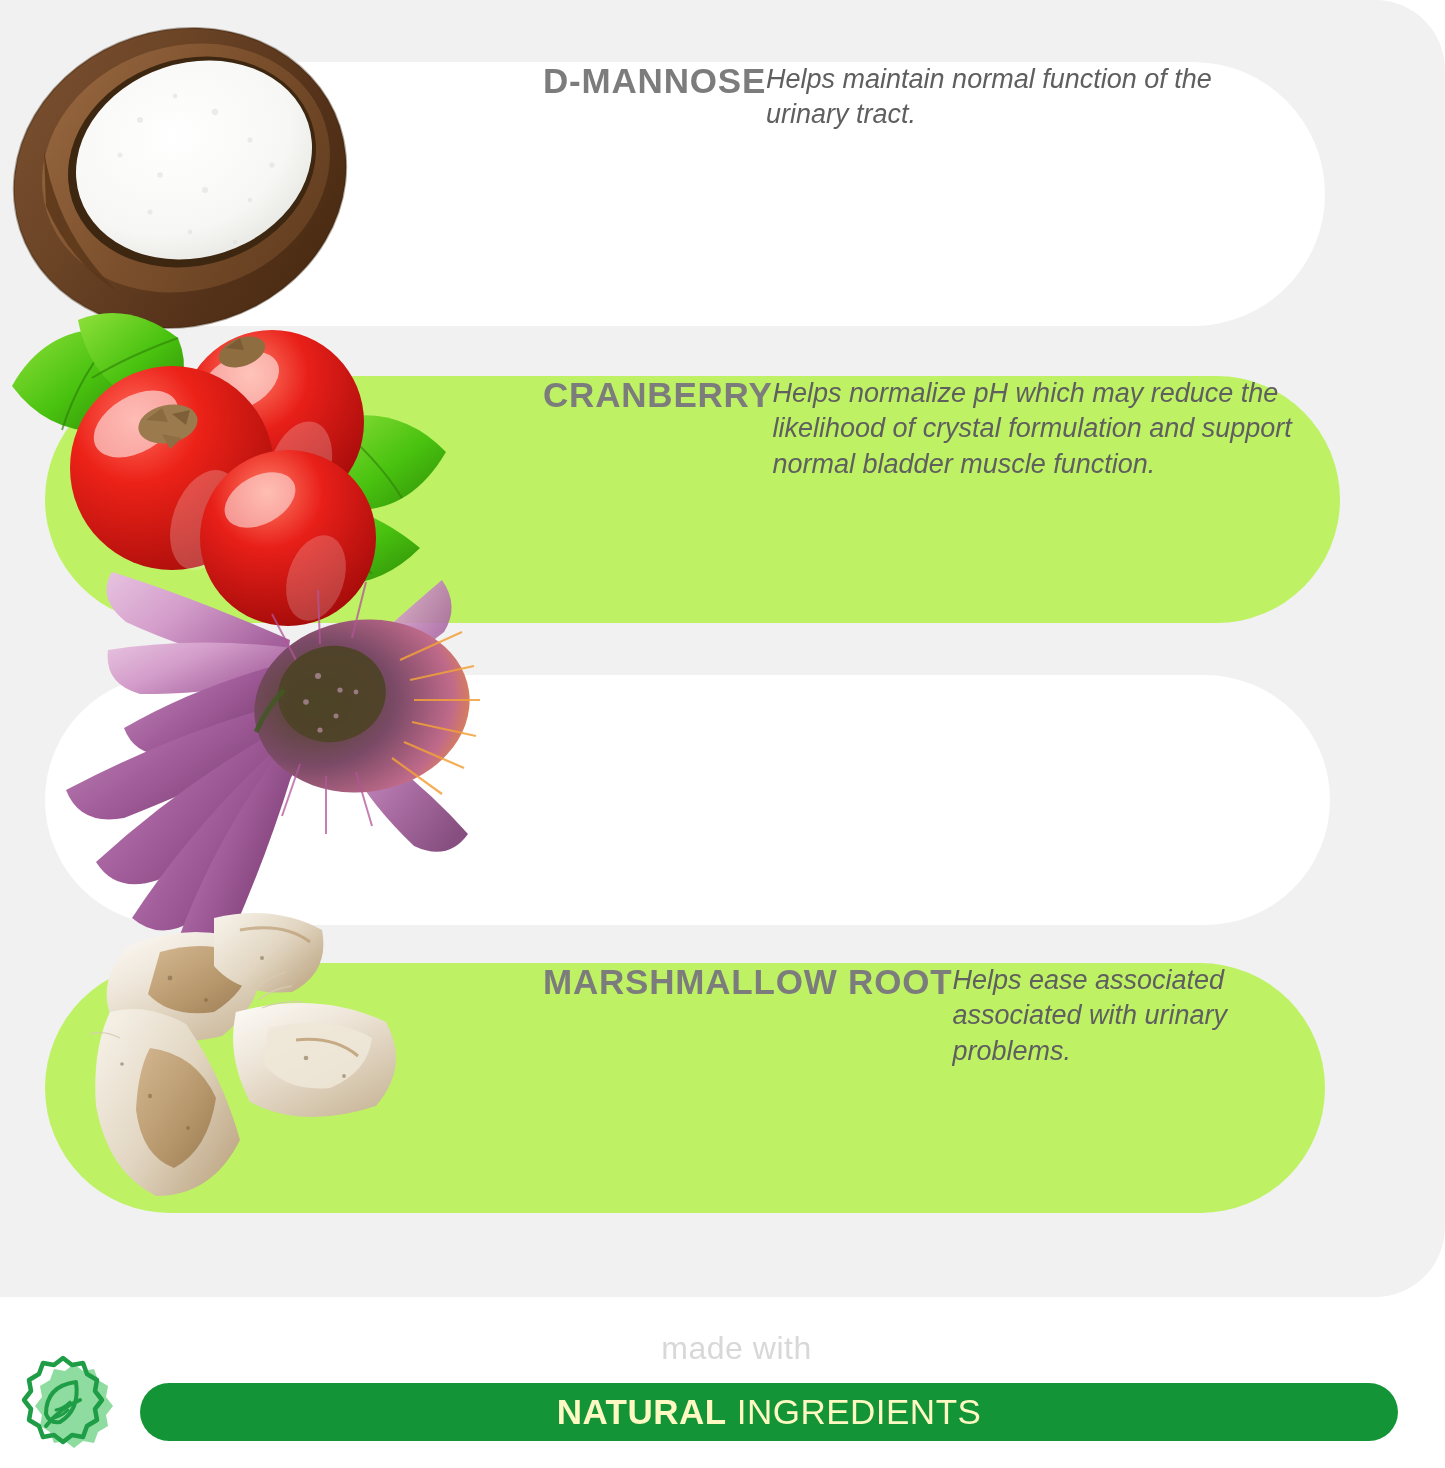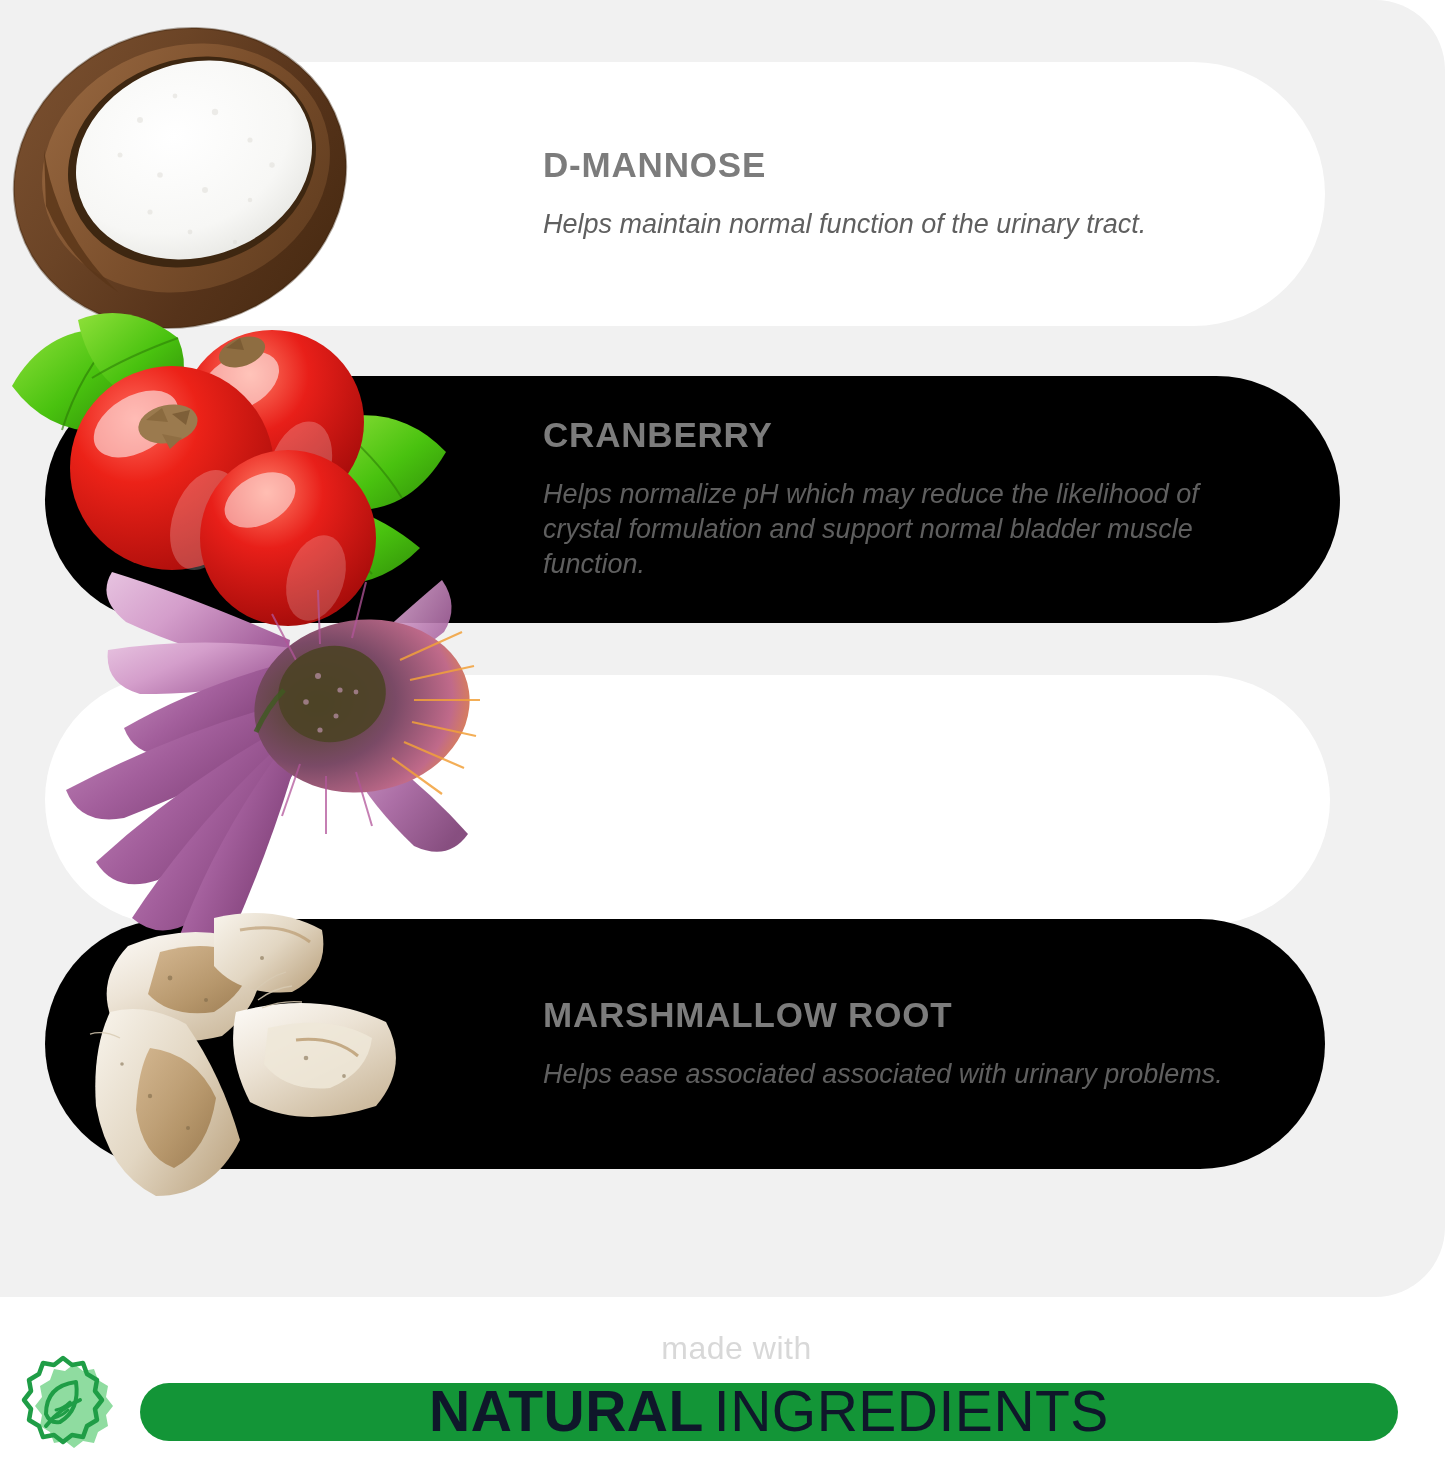--- a/index.html
+++ b/index.html
@@ -28,27 +28,27 @@
     background: #f1f1f1;
     border-top-right-radius: 70px;
     border-bottom-right-radius: 70px;
   }
 
   
   .card {
     position: absolute;
     left: 45px;
     display: flex;
-    flex-direction: column;
+    flex-direction: row;
     justify-content: center;
     padding-left: 498px;
     padding-right: 40px;
   }
   .card.white { background: #ffffff; }
-  .card.gray  { background: #000000; }
+  .card.gray  { background: #bef264; }
 
   .card-title {
     color: #7c7c7c;
     font-weight: bold;
     font-size: 35px;
     letter-spacing: 0.8px;
     line-height: 1.1;
     margin-bottom: 22px;
     white-space: nowrap;
   }
@@ -57,21 +57,21 @@
     font-style: italic;
     font-size: 27px;
     line-height: 1.31;
     max-width: 730px;
   }
 
   
   #card-1 { top: 62px;   width: 1280px; height: 264px; border-radius: 132px; }
   #card-2 { top: 376px;  width: 1295px; height: 247px; border-radius: 124px; }
   #card-3 { top: 675px;  width: 1285px; height: 250px; border-radius: 125px; }
-  #card-4 { top: 919px;  width: 1280px; height: 250px; border-radius: 125px; }
+  #card-4 { top: 963px;  width: 1280px; height: 250px; border-radius: 125px; }
 
   
   .artwork {
     position: absolute;
     left: 0; top: 0;
     width: 500px;
     height: 1290px;
     pointer-events: none;
   }
   .artwork svg { display: block; }
@@ -95,22 +95,22 @@
     top: 1383px;
     width: 1258px;
     height: 58px;
     background: #139537;
     border-radius: 29px;
     display: flex;
     align-items: center;
     justify-content: center;
   }
   .bar-text {
-    color: #0f172a;
-    font-size: 57px;
+    color: #fef9c3;
+    font-size: 35px;
     letter-spacing: 0.5px;
     line-height: 1;
     white-space: nowrap;
     transform: translateY(-1px);
   }
   .bar-text .strong { font-weight: bold; }
   .bar-text .light  { font-weight: normal; margin-left: 10px; }
 
   .leaf-badge {
     position: absolute;

